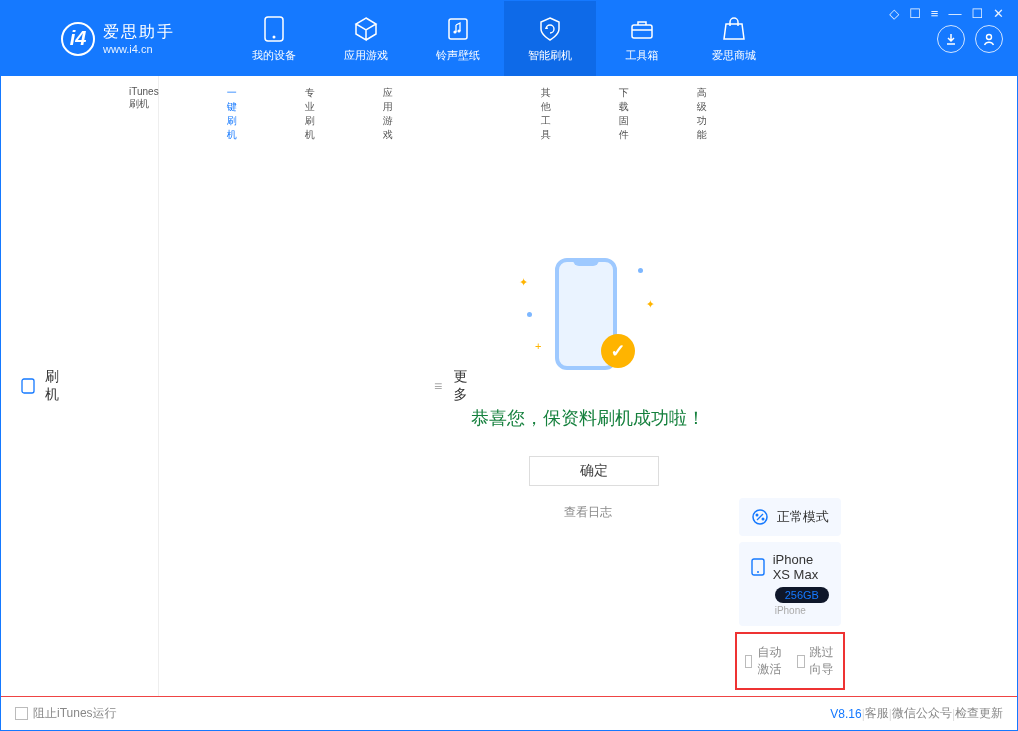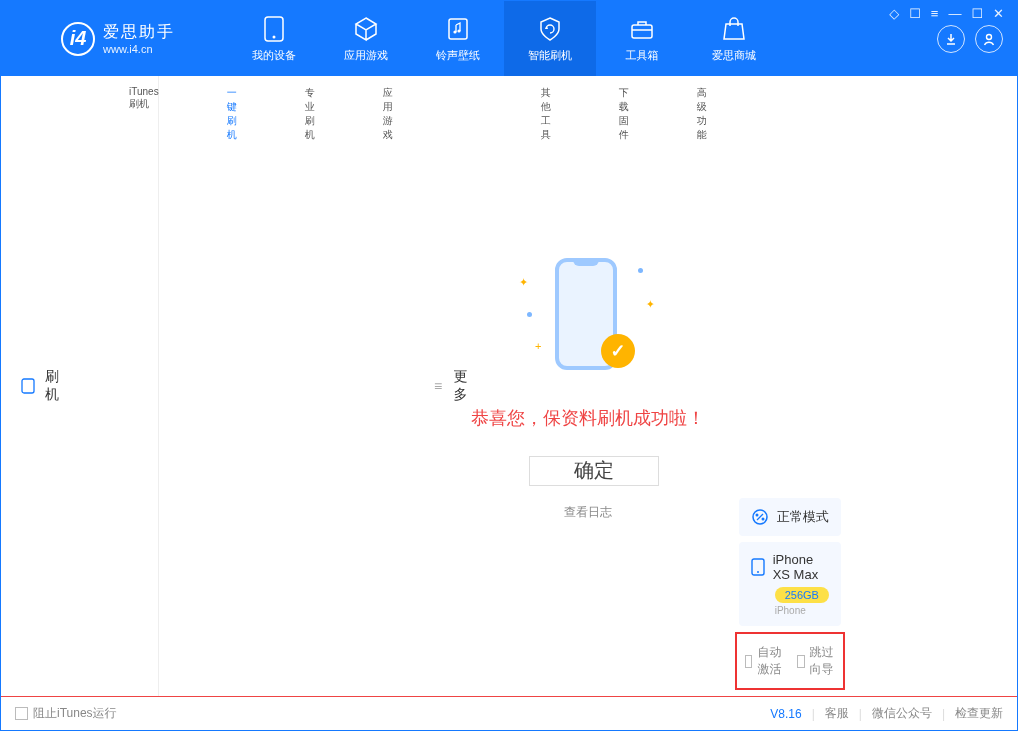--- a/index.html
+++ b/index.html
@@ -26,43 +26,43 @@
 .sidebar { width: 158px; border-right: 1px solid #eee; display: flex; flex-direction: row; }
 .side-group-h { display: flex; align-items: center; padding: 10px 20px; font-size: 14px; color: #333; font-weight: 500; }
 .side-group-h .gicon { width: 16px; height: 16px; margin-right: 10px; display: flex; align-items: center; justify-content: center; }
 .side-item { padding: 10px 20px 10px 48px; font-size: 10px; color: #555; cursor: pointer; }
 .side-item.active { color: #1579ff; }
 
 .side-bottom { margin-top: auto; }
 .card { margin: 6px 12px; padding: 10px 12px; background: #f4f8ff; border-radius: 4px; font-size: 13px; color: #333; }
 .card .c-row { display: flex; align-items: center; }
 .card .c-icon { width: 18px; height: 18px; margin-right: 8px; }
-.badge { display: inline-block; background: #fde047; color: #1579ff; font-size: 11px; padding: 2px 10px; border-radius: 10px; margin: 5px 0 2px 24px; text-align: right; }
+.badge { display: inline-block; background: #0f172a; color: #1579ff; font-size: 11px; padding: 2px 10px; border-radius: 10px; margin: 5px 0 2px 24px; text-align: right; }
 .sub-label { font-size: 10px; color: #aaa; margin-left: 24px; }
 
 .red-box { border: 2px solid #e33; margin: 6px 8px; padding: 10px 8px; display: flex; gap: 14px; align-items: center; }
 .chk { display: flex; align-items: center; font-size: 12px; color: #888; cursor: pointer; }
 .chk .box { width: 13px; height: 13px; border: 1px solid #bbb; margin-right: 5px; }
 
 .main { flex: 1; position: relative; display: flex; flex-direction: column; align-items: center; justify-content: center; }
 .phone-ill { position: relative; width: 150px; height: 130px; margin-bottom: 24px; }
 .phone-body { position: absolute; left: 42px; top: 6px; width: 62px; height: 112px; border: 4px solid #9ec9ff; border-radius: 12px; background: #eaf3ff; }
 .phone-notch { position: absolute; left: 60px; top: 6px; width: 26px; height: 8px; background: #9ec9ff; border-radius: 0 0 6px 6px; }
 .check-badge { position: absolute; right: 28px; bottom: 14px; width: 34px; height: 34px; background: #ffb400; border-radius: 50%; display: flex; align-items: center; justify-content: center; color: #fff; font-size: 18px; font-weight: bold; }
 .spark { position: absolute; color: #ffb400; font-size: 11px; }
 .s1 { left: 6px; top: 24px; } .s2 { right: 8px; top: 46px; } .s3 { left: 22px; bottom: 30px; }
 .dot { position: absolute; width: 5px; height: 5px; background: #7db7ff; border-radius: 50%; }
 .d1 { left: 14px; top: 60px; } .d2 { right: 20px; top: 16px; }
 
-.success-msg { font-size: 18px; color: #ef4444; margin-bottom: 26px; }
-.ok-btn { width: 130px; height: 30px; border: 1px solid #ddd; background: #fff; font-size: 20px; color: #444; cursor: pointer; margin-bottom: 18px; margin-left: 12px; }
+.success-msg { font-size: 18px; color: #15803d; margin-bottom: 26px; }
+.ok-btn { width: 130px; height: 30px; border: 1px solid #ddd; background: #fff; font-size: 14px; color: #444; cursor: pointer; margin-bottom: 18px; margin-left: 12px; }
 .log-link { font-size: 12px; color: #888; cursor: pointer; }
 
 .footer { height: 34px; border-top: 1px solid #ef4444; display: flex; align-items: center; padding: 0 14px; font-size: 12px; color: #888; }
-.footer .right { margin-left: auto; display: flex; align-items: center; gap: 10px; }
+.footer .right { margin-left: auto; display: flex; align-items: center; gap: 0; }
 .footer .right a { color: #888; cursor: pointer; }
 .footer .divider { color: #ddd; }
 .ver { color: #1579ff; }
 </style>
 </head>
 <body>
 
 <div class="win-controls">
   <span>◇</span>
   <span>☐</span>

